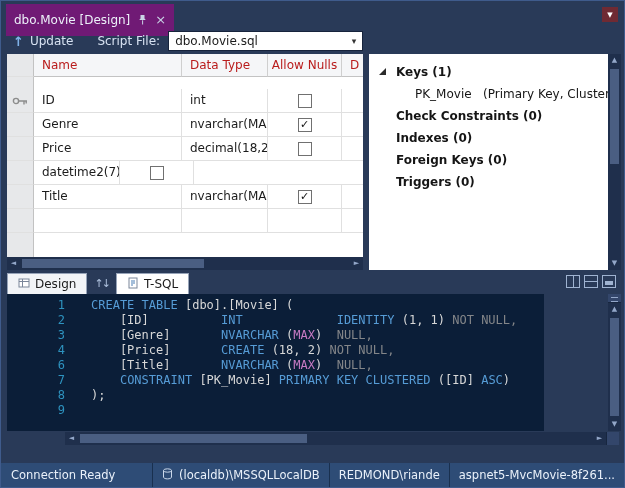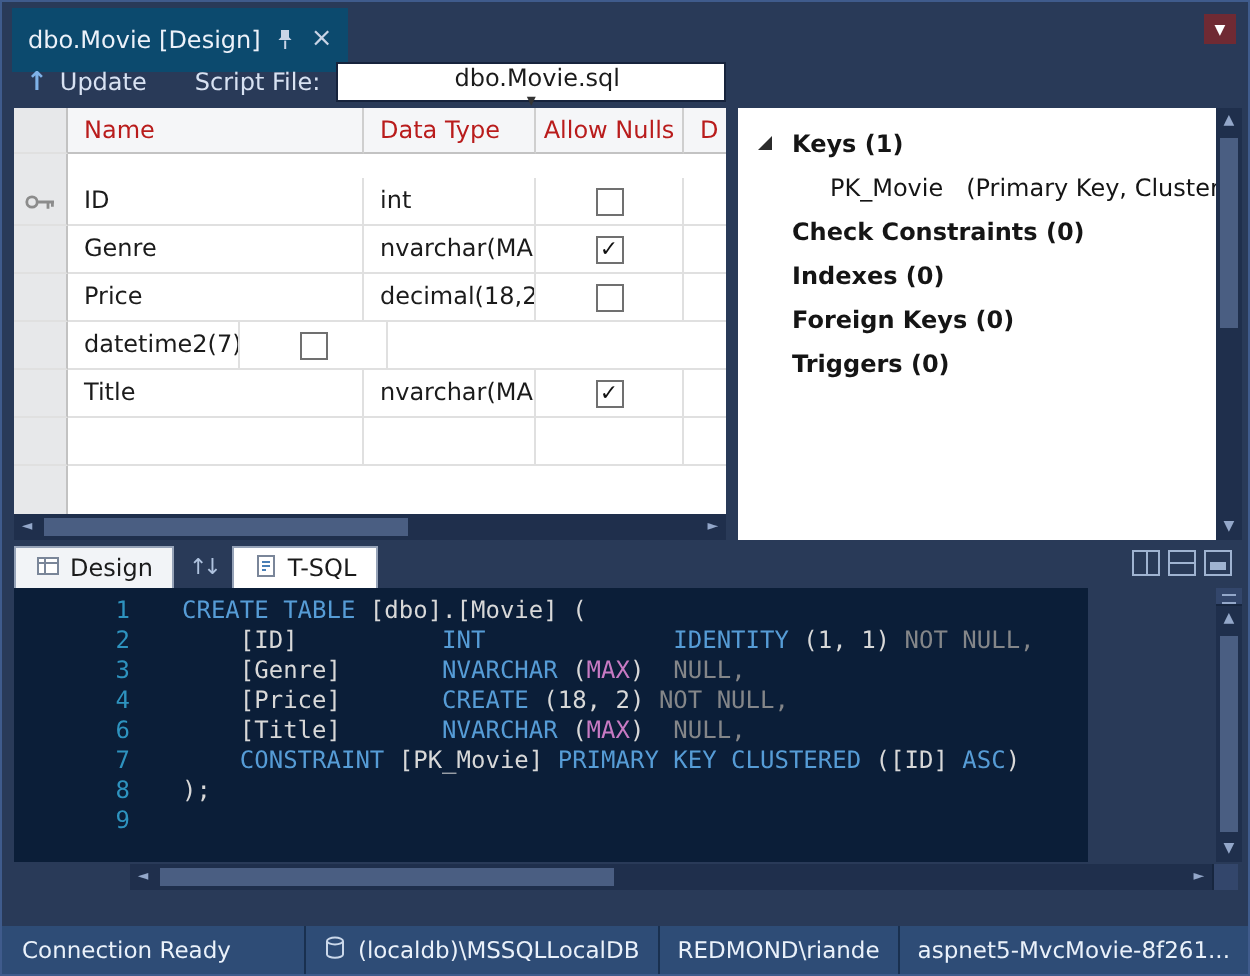--- a/index.html
+++ b/index.html
@@ -2,35 +2,35 @@
 <html><head>
 <meta charset="utf-8">
 <style>
   * { box-sizing: border-box; }
   body { margin:0; background:#111; font-family:"DejaVu Sans","Liberation Sans",sans-serif; }
   .window{ position:relative; width:625px; height:488px; background:#293A58;
            border:1px solid #3F5B8C; overflow:hidden; color:#DCE5F2; }
 
   
   .tabstrip{ position:absolute; left:0; top:0; right:0; height:27px; }
-  .doc-tab{ position:absolute; left:5px; top:3px; height:23px; background:#0c4a6e;
+  .doc-tab{ position:absolute; left:5px; top:3px; height:23px; background:#701a75;
             display:flex; align-items:center; gap:7px; padding:16px 8px; font-size:12px; color:#ECF1F9; }
   .pin svg{ display:block; }
   .closex{ font-size:13px; color:#C9D4E6; line-height:12px; cursor:default; }
   .tablist-btn{ position:absolute; right:6px; top:6px; width:16px; height:15px; background:#6F2A33;
                 display:flex; align-items:center; justify-content:center; font-size:7px; color:#fff; }
 
   
   .toolbar{ position:absolute; left:0; top:27px; right:0; height:26px; display:flex; align-items:center;
             padding-left:10px; font-size:12px; color:#D8E2F2; }
   .update-btn{ display:flex; align-items:center; gap:6px; padding:2px 8px 2px 2px; }
   .up-arrow{ color:#7FB2E8; font-weight:bold; font-size:13px; }
   .script-label{ margin:0 8px 0 16px; }
   .combo{ width:195px; height:20px; background:#FFFFFF; border:1px solid #16233C; display:flex;
-          align-items:center; color:#1B1B1B;flex-direction:column; }
+          align-items:center; color:#1B1B1B; }
   .combo-text{ flex:1; padding-left:6px; font-size:12px; }
   .combo-arrow{ width:16px; text-align:center; color:#333; font-size:9px; }
 
   
   .grid-pane{ position:absolute; left:6px; top:53px; width:356px; height:216px; background:#FFFFFF; overflow:hidden; }
   .selector-strip{ position:absolute; left:0; top:0; bottom:13px; width:27px; background:#E7E8EA;
                    border-right:1px solid #C2C2C2; }
   .grid-header{ position:absolute; left:0; top:0; right:0; height:23px; display:flex; background:#F5F6F8; }
   .gcell{ border-right:1px solid #E0E0E0; border-bottom:1px solid #E0E0E0; padding-left:8px;
           font-size:12px; color:#1B1B1B; overflow:hidden; white-space:nowrap; }

